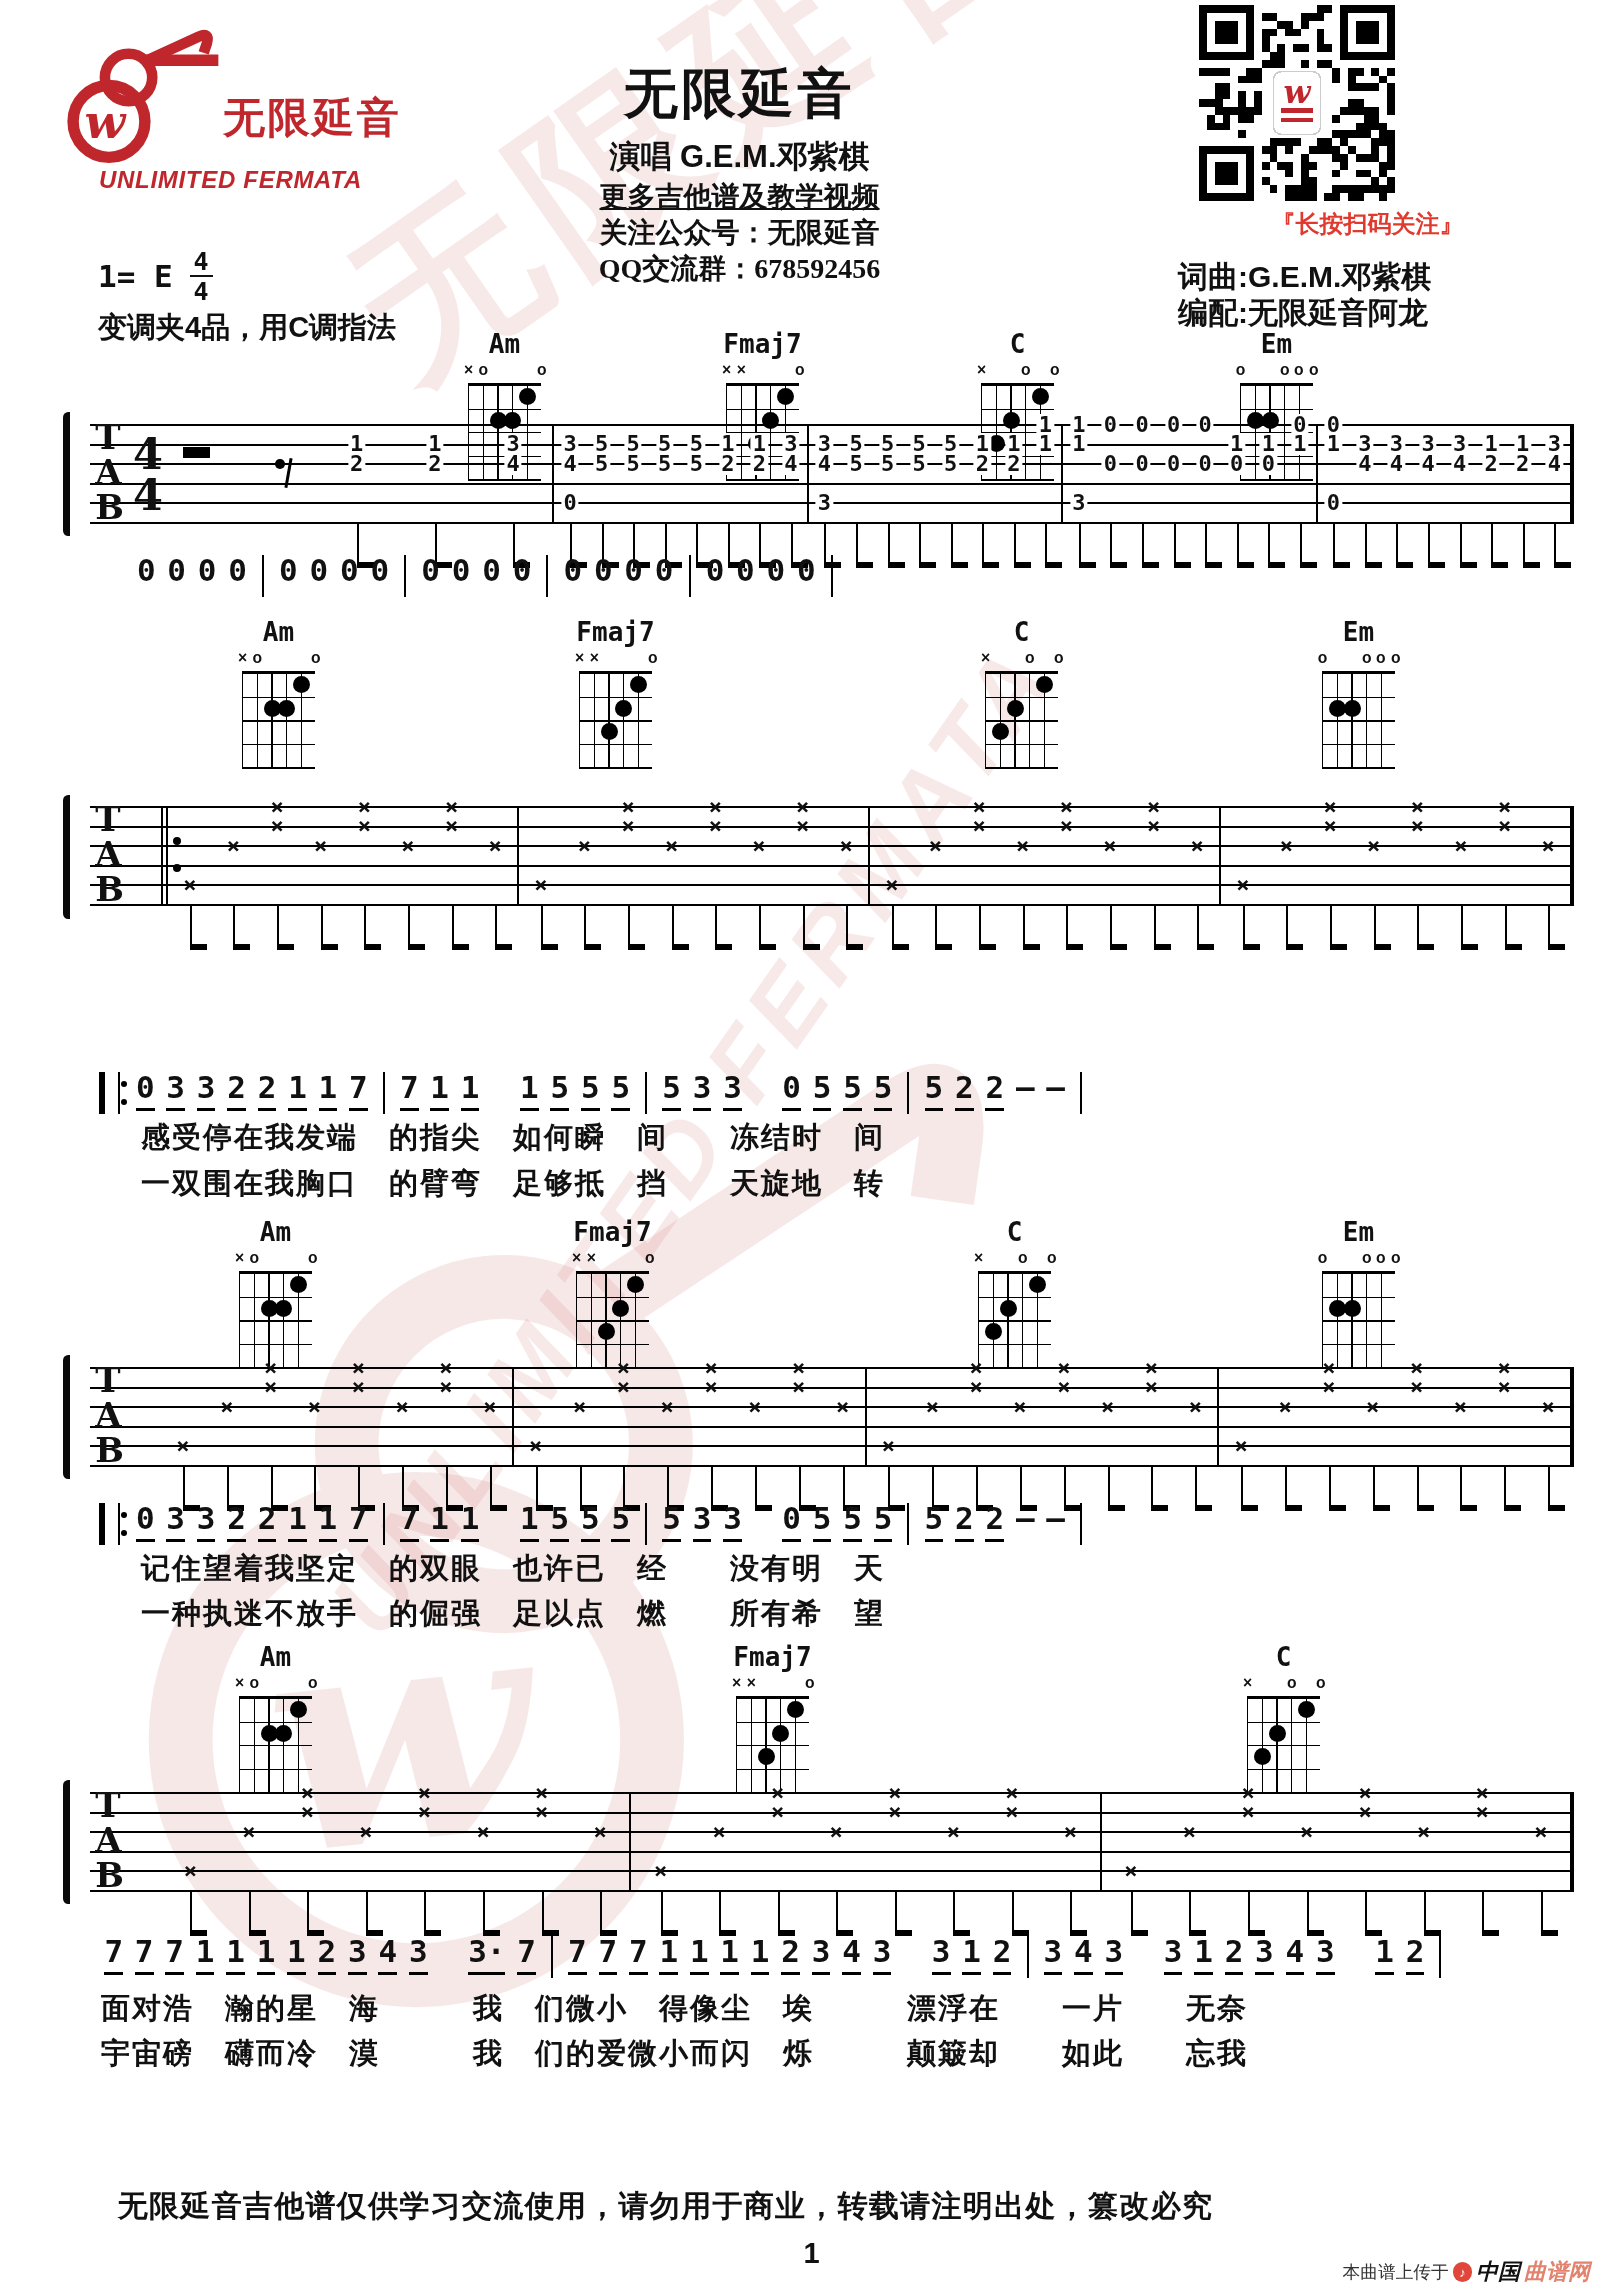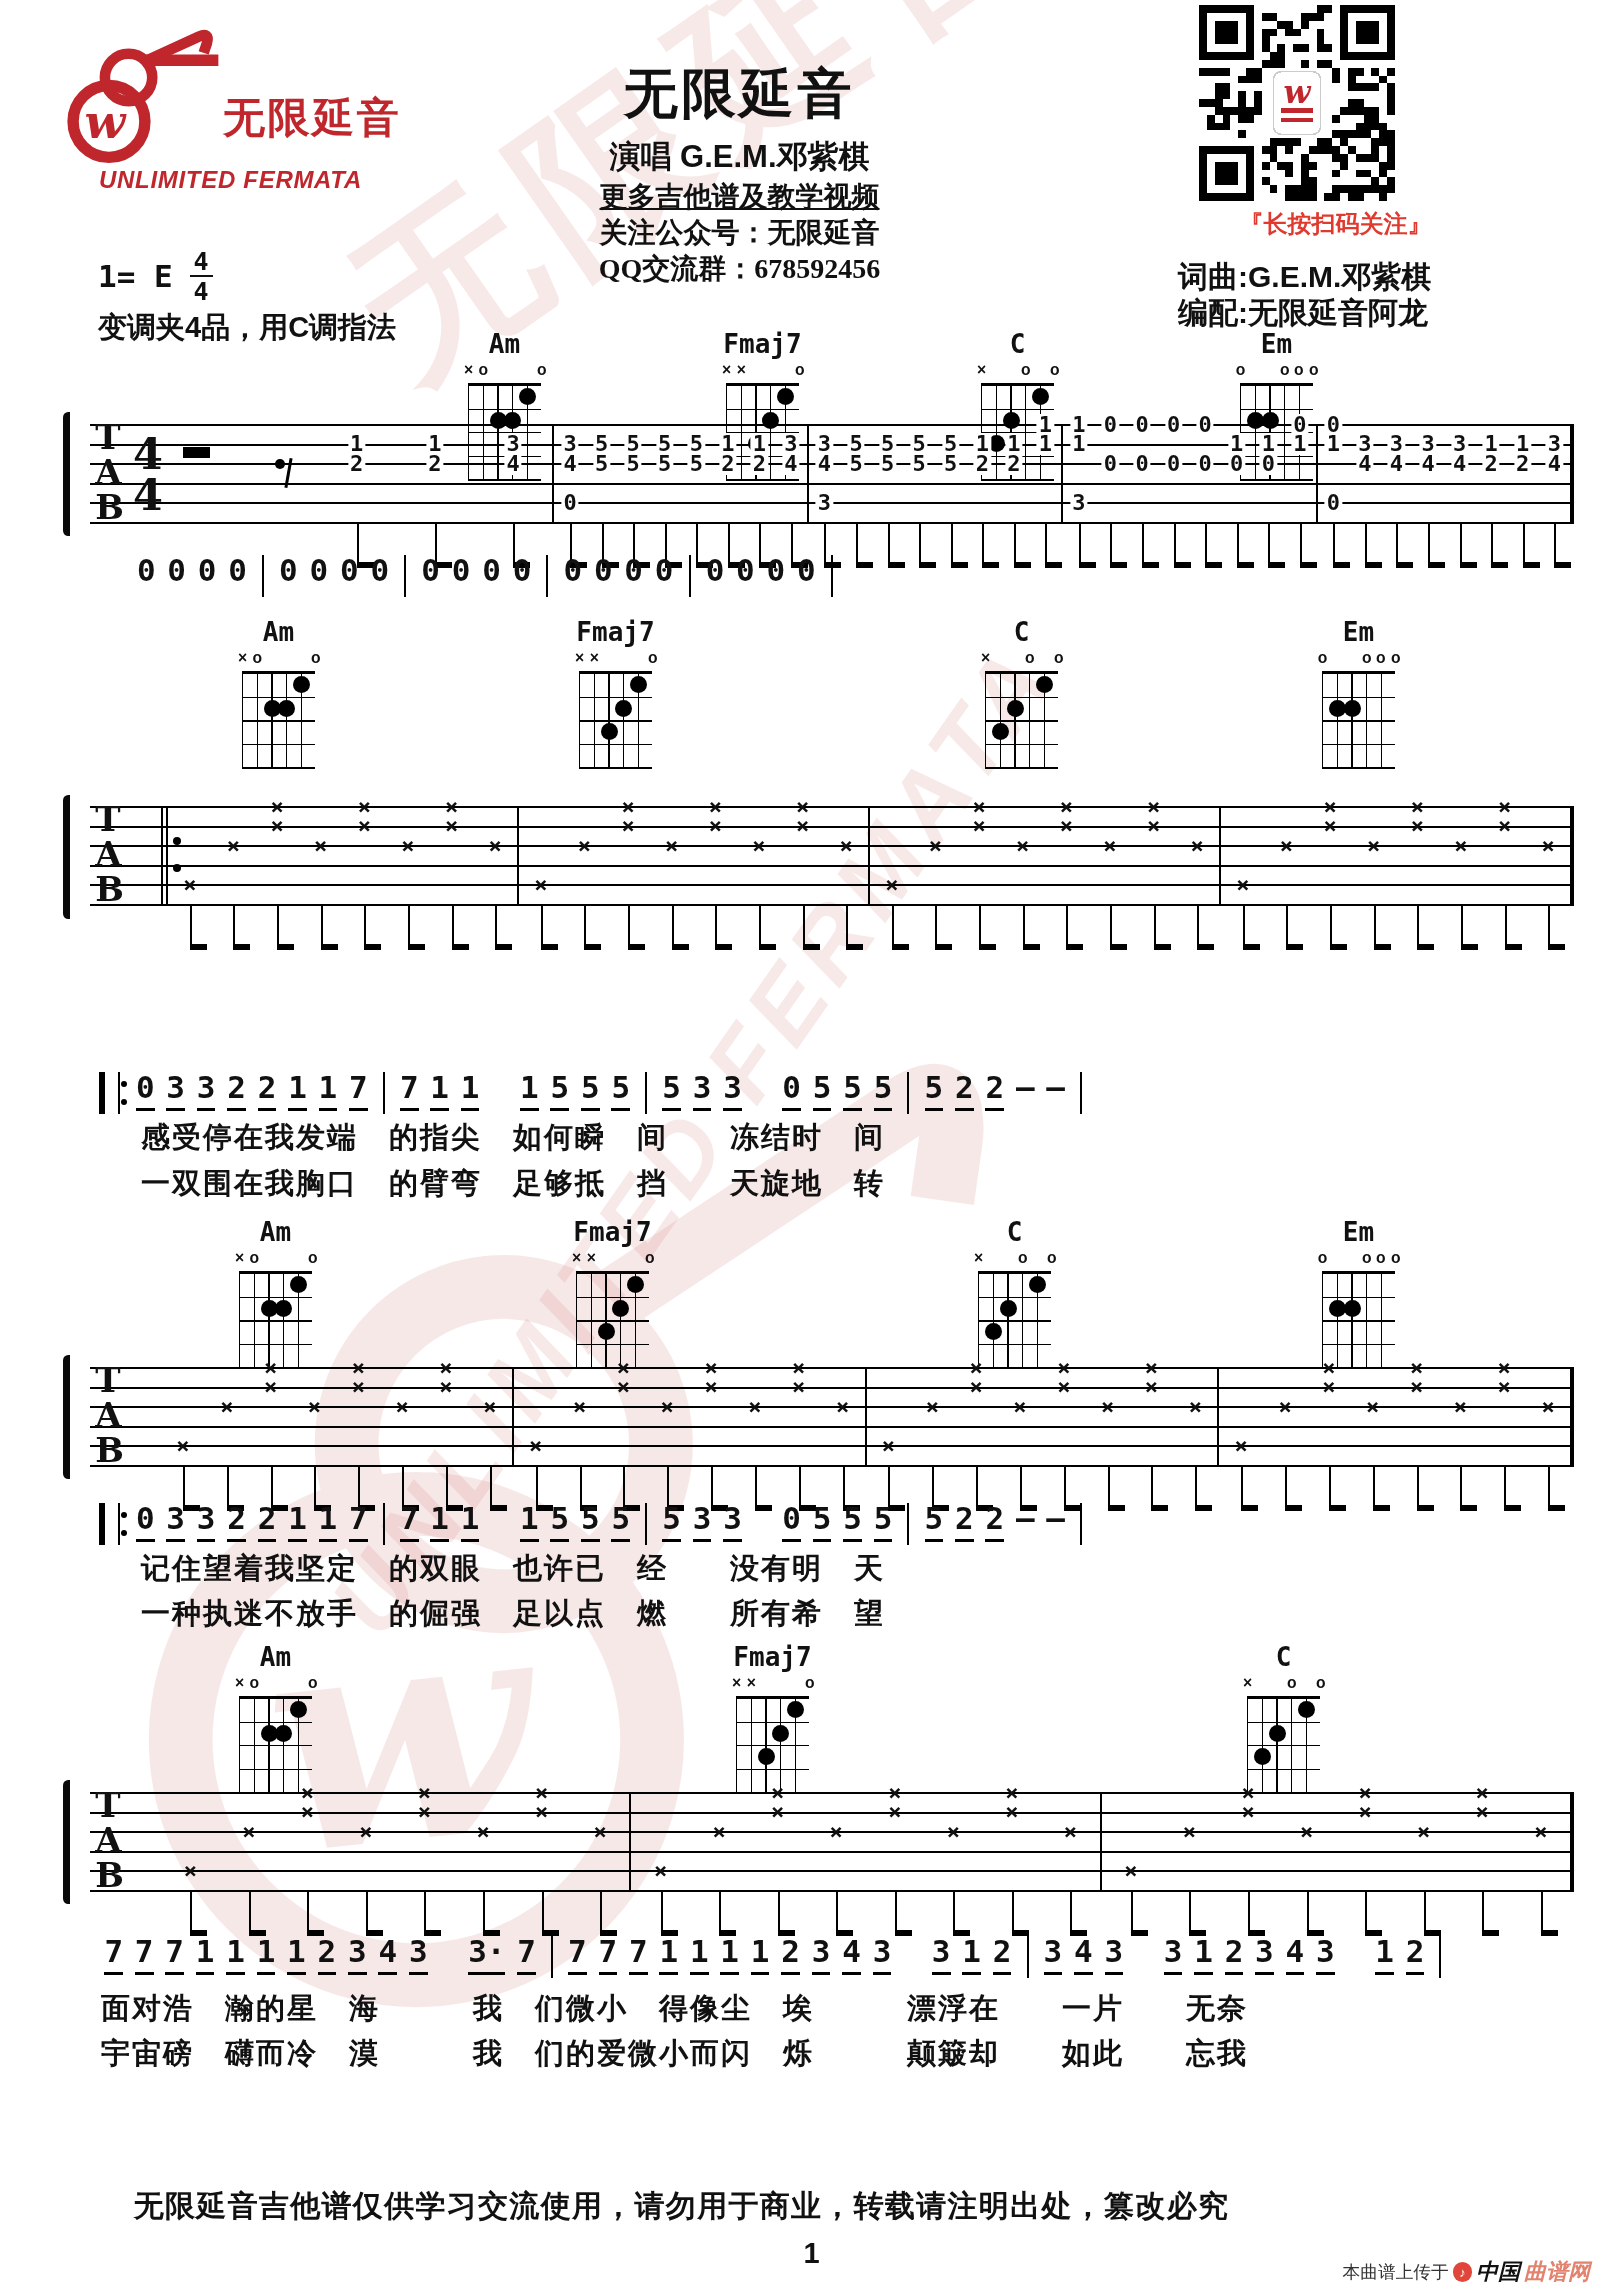--- a/index.html
+++ b/index.html
@@ -9,21 +9,21 @@
 
   
   .logo-wrap{left:58px;top:17px;width:367px;height:190px;}
   .logo-cn{position:absolute;left:165px;top:73px;font-weight:900;font-size:42px;color:#c0272d;letter-spacing:2.6px;}
   .logo-en{position:absolute;left:41px;top:149px;font-style:italic;font-weight:700;font-size:24px;color:#c0272d;letter-spacing:0.7px;font-family:"Liberation Sans",sans-serif;}
   .song-title{left:458px;top:58px;width:563px;text-align:center;font-size:54px;font-weight:700;letter-spacing:3.9px;}
   .song-sub{left:458px;top:136px;width:563px;text-align:center;font-size:31px;font-weight:600;}
   .promo{left:458px;width:563px;text-align:center;font-family:"DejaVu Serif",serif;font-weight:700;font-size:28px;}
   .promo.b{font-family:"Liberation Sans",sans-serif;}
   .qr{left:1199px;top:5.2px;width:196px;height:196px;}
-  .qr-caption{left:1208px;top:208px;width:255px;text-align:center;color:#e03a2f;font-weight:700;font-size:24px;font-family:Liberation Serif, serif;}
+  .qr-caption{left:1240px;top:208px;width:255px;text-align:center;color:#e03a2f;font-weight:700;font-size:24px;font-family:Liberation Serif, serif;}
   .credit1{left:1178px;top:257px;font-size:30px;font-weight:600;}
   .credit2{left:1178px;top:293px;font-size:30px;font-weight:600;}
   .keyrow{left:98px;top:249px;font-size:31px;font-weight:700;font-family:"DejaVu Sans Mono",monospace;display:flex;align-items:center;gap:17px;}
   .frac{display:inline-flex;flex-direction:column;align-items:center;line-height:1;font-size:25px;}
   .frac span:first-child{border-bottom:2.6px solid #111;padding:0 3.9px 1.3px;}
   .frac span:last-child{padding-top:1.3px;}
   .capo{left:98px;top:308px;font-size:29px;font-weight:600;}
 
   
   .chord{width:105px;text-align:center;}
@@ -67,21 +67,21 @@
   .jrpt{width:13px;height:42px;border-left:6.5px solid #000;border-right:2.6px solid #000;position:relative;margin-right:10.5px;flex:none;}
   .jrpt::before{content:"";position:absolute;right:-9.2px;top:9.2px;width:5.9px;height:5.9px;border-radius:50%;background:#000;}
   .jrpt::after{content:"";position:absolute;right:-9.2px;bottom:9.2px;width:5.9px;height:5.9px;border-radius:50%;background:#000;}
   .jt{font:700 31px "DejaVu Sans Mono",monospace;line-height:1;margin:0 5.9px;padding-bottom:5.2px;}
   .jt.u{border-bottom:3.3px solid #000;}
   .jt.dash{border:none;letter-spacing:0;}
   .jt.sp{width:17px;}
   .lyric{position:absolute;font-size:29px;font-weight:600;letter-spacing:2px;white-space:nowrap;}
 
   
-  .disclaimer{left:0;top:2186px;width:1331px;text-align:center;font-family:"DejaVu Serif",serif;font-weight:700;font-size:30px;letter-spacing:1.3px;padding-left:16px;}
+  .disclaimer{left:0;top:2186px;width:1331px;text-align:center;font-family:"DejaVu Serif",serif;font-weight:700;font-size:30px;letter-spacing:1.3px;}
   .pagenum{left:0;top:2237px;width:1623px;text-align:center;font-size:29px;font-weight:600;}
   .sitecredit{right:33px;top:2257px;font-size:17.7px;display:flex;align-items:center;gap:3.9px;color:#333;}
   .sitecredit .ic{width:19.6px;height:19.6px;border-radius:50%;background:#e0473a;color:#fff;font-weight:700;
       display:inline-flex;align-items:center;justify-content:center;font-size:13px;font-style:italic;}
   .sitecredit .cn{color:#111;font-weight:900;font-size:22px;font-style:italic;}
   .sitecredit .sf{color:#e2836f;font-weight:900;font-size:22px;font-style:italic;}
 
   
   .wm{pointer-events:none;}
   .wm-cn{left:308px;top:236px;font-size:177px;font-weight:900;color:rgba(199,88,88,0.13);

